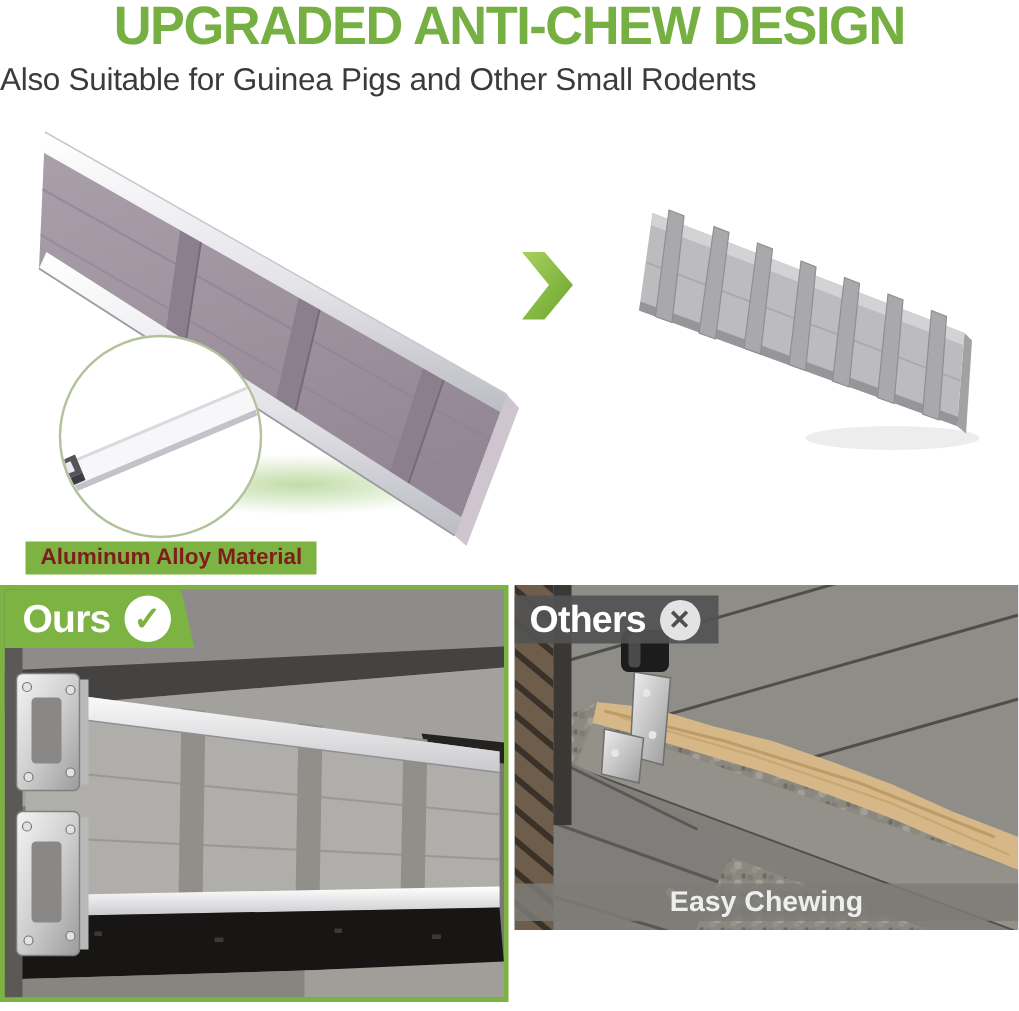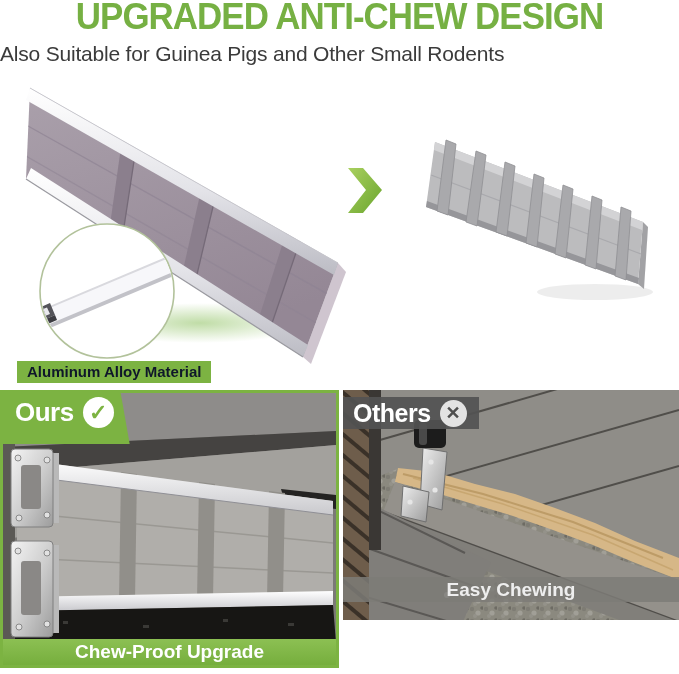--- a/index.html
+++ b/index.html
@@ -14,33 +14,33 @@
     margin:0;line-height:38px;transform:scaleX(.97);
   }
   .subtitle{
     position:absolute;top:41px;left:0;width:100%;
     font-size:21px;color:#3b3b3b;margin:0;line-height:26px;letter-spacing:-.2px;
   }
   
   .showcase-svg{position:absolute;top:80px;left:0;}
   .material-label{
     position:absolute;left:17px;top:361px;height:22px;line-height:22px;
-    padding:0 10px;background:#7cb342;color:#0f172a;font-size:15px;font-weight:bold;
+    padding:0 10px;background:#7cb342;color:#7f1d1d;font-size:15px;font-weight:bold;
     white-space:nowrap;
   }
   
   .photo{position:absolute;top:390px;box-sizing:border-box;}
   .photo-left{left:0;width:339px;height:278px;background:#7cb342;padding:3px;}
   .photo-right{left:343px;width:336px;height:230px;background:#8d8b85;}
   .photo-canvas{position:relative;width:100%;height:100%;overflow:hidden;}
   .badge{
     position:absolute;display:flex;align-items:center;z-index:3;
   }
   .badge-ours{
-    left:0;top:0;height:39px;padding:0 16px 12px 12px;background:#7cb342;
+    left:0;top:0;height:39px;padding:0 16px 0 12px;background:#7cb342;
     clip-path:polygon(0 0,calc(100% - 9px) 0,100% 100%,0 100%);gap:9px;
   }
   .badge-ours .badge-label{color:#fff;font-size:26px;font-weight:bold;letter-spacing:-.5px;}
   .check-circle{
     width:31px;height:31px;border-radius:50%;background:#fff;color:#7cb342;
     display:flex;align-items:center;justify-content:center;
     font-size:22px;font-weight:900;line-height:31px;
   }
   .badge-others{
     left:0;top:7px;height:32px;padding:0 12px 0 10px;background:rgba(82,82,82,.92);gap:9px;
@@ -53,21 +53,21 @@
   }
   .caption{
     position:absolute;left:0;width:100%;text-align:center;z-index:3;
     font-size:19px;font-weight:bold;color:#fff;
   }
   .caption-ours{
     bottom:0;height:26px;line-height:26px;
     background:linear-gradient(180deg,#8cc053 0%,#76ae3d 100%);
   }
   .caption-others{
-    bottom:18px;height:25px;line-height:25px;
+    bottom:6px;height:25px;line-height:25px;
     background:rgba(125,123,119,.85);color:#eee;
   }
   svg{display:block;}
 </style>
 </head>
 <body>
 
 <div class="canvas">
 
   <h1 class="title">UPGRADED ANTI-CHEW DESIGN</h1>
@@ -215,21 +215,20 @@
             <circle cx="38" cy="12" r="3" fill="#e2e2e2" stroke="#777" stroke-width=".8"></circle>
             <circle cx="10" cy="86" r="3" fill="#e2e2e2" stroke="#777" stroke-width=".8"></circle>
             <circle cx="38" cy="83" r="3" fill="#e2e2e2" stroke="#777" stroke-width=".8"></circle>
           </g>
         </g>
       </svg>
       <div class="badge badge-ours">
         <span class="badge-label">Ours</span>
         <span class="check-circle">✓</span>
       </div>
-      <figcaption class="caption caption-ours">Chew-Proof Upgrade</figcaption>
     </div>
   </figure>
 
   <figure class="photo photo-right" style="margin:0">
     <div class="photo-canvas">
       <svg width="336" height="278" viewBox="0 0 336 278">
         <defs>
           <pattern id="gravel" width="14" height="12" patternUnits="userSpaceOnUse">
             <rect width="14" height="12" fill="#8b897f"></rect>
             <circle cx="3" cy="3" r="2.2" fill="#7e7c74"></circle>

